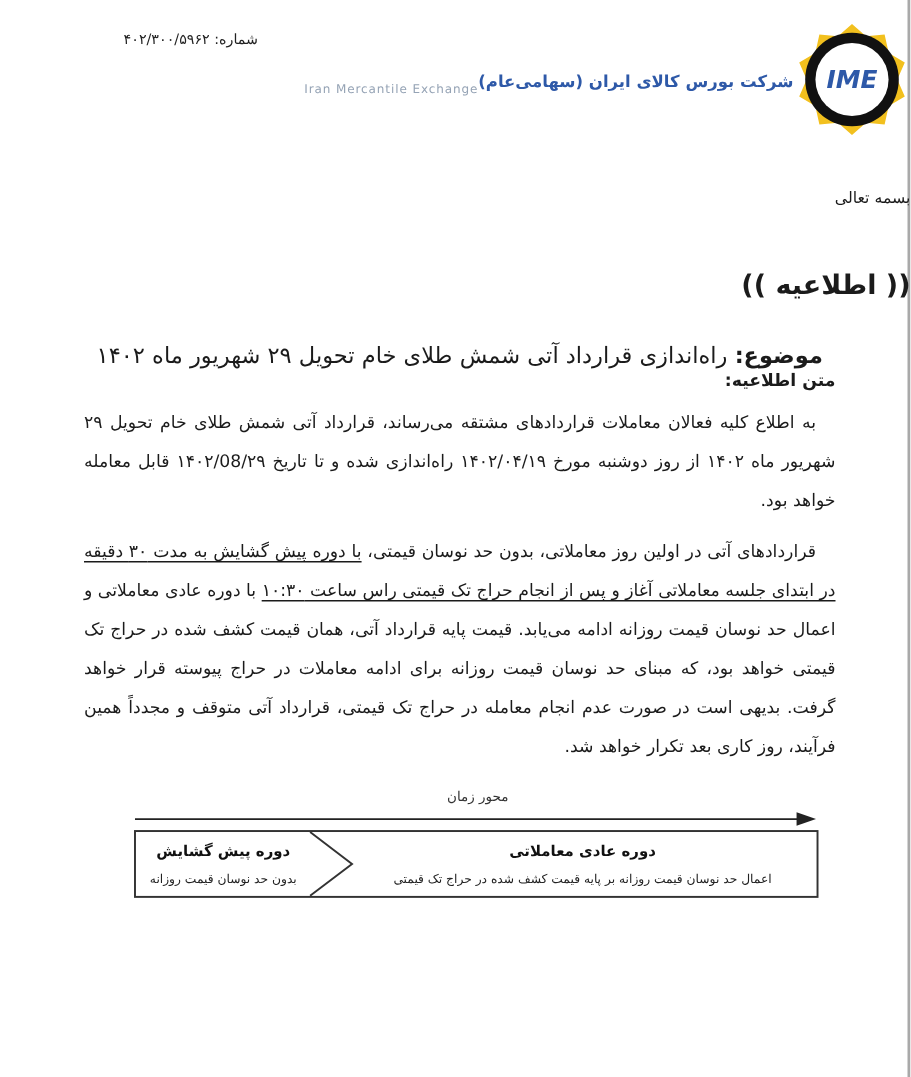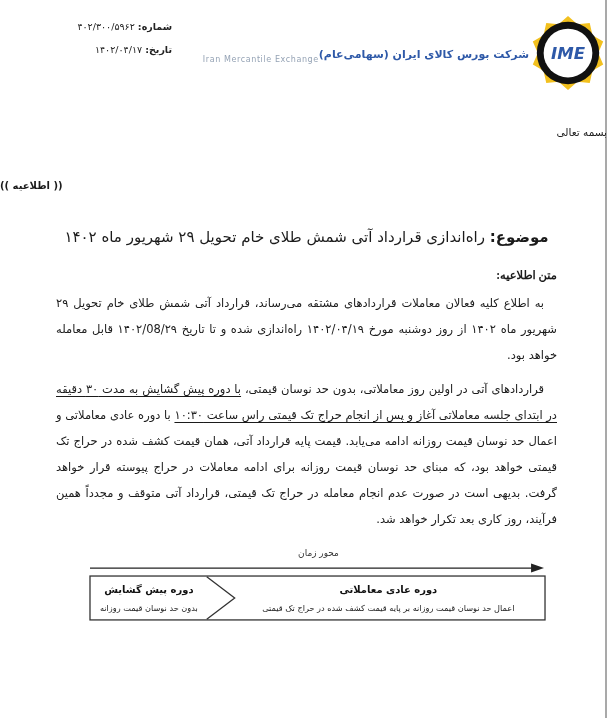--- a/index.html
+++ b/index.html
@@ -15,45 +15,45 @@
     overflow:hidden;
   }
   .scan-edge { position:absolute; top:0; right:0; width:2px; height:100%; background:#a9a9a9; }
 
   
   .meta {
     position:absolute; top:15px; left:62px; width:110px;
     direction:rtl; text-align:right;
     font-size:9.5px; line-height:23px; color:#222;
   }
-  .meta .lbl { font-weight:bold; }
+  .meta .lbl { font-weight:normal; }
 
   
   .logo-wrap {
     position:absolute; top:14px; left:0; right:0;
     display:flex; flex-direction:row; align-items:center;
   }
   .logo-svg { width:78px; height:78px; display:block; }
   .company-fa { margin-top:3px; font-size:11px; font-weight:bold; color:#2e59a8; }
   .company-en { margin-top:13px; font-size:8px; color:#95a3b5; letter-spacing:0.6px; }
 
   .besmele {
     position:absolute; top:126px; left:0; right:0;
     text-align:right; font-size:10.5px;
   }
   .notice-title {
     position:absolute; top:180px; left:0; right:0;
-    text-align:left; font-size:10px; font-weight:bold;
+    text-align:right; font-size:18px; font-weight:bold;
   }
 
   .content { position:absolute; top:229px; right:50px; left:56px; }
   .row { font-size:15px; line-height:16px;text-align:center; }
   .row b { font-weight:bold; }
   .row + .row { margin-top:19px; }
-  .body-heading { margin-top:23px; font-size:11.5px; font-weight:bold;font-family:Liberation Serif, serif; }
+  .body-heading { margin-top:1px; font-size:11.5px; font-weight:bold; }
 
   .para {
     margin-top:8px;
     font-size:11.5px; line-height:26px;
     text-align:justify; text-justify:inter-word;
     text-indent:13px;
   }
   .para .u { text-decoration:underline; text-underline-offset:3px; }
 
   .timeline { margin-top:16px; width:464px; margin-right:6px; }
@@ -64,21 +64,20 @@
   .publisher b { font-weight:bold; }
 </style>
 </head>
 <body>
 
 <div class="page">
   <div class="scan-edge"></div>
 
   <div class="meta">
     <div><span class="lbl">شماره:</span> <span>۴۰۲/۳۰۰/۵۹۶۲</span></div>
-    <div><span class="lbl">تاریخ:</span> <span>۱۴۰۲/۰۴/۱۷</span></div>
   </div>
 
   <div class="logo-wrap">
     <svg class="logo-svg" viewBox="0 0 80 80">
       <polygon fill="#f2c01e" points="40,2 49.6,10.5 62.3,9.3 65.1,21.8 76.1,28.3 71,40 76.1,51.7 65.1,58.2 62.3,70.7 49.6,69.5 40,78 30.4,69.5 17.7,70.7 14.9,58.2 3.9,51.7 9,40 3.9,28.3 14.9,21.8 17.7,9.3 30.4,10.5"></polygon>
       <circle cx="40" cy="40" r="32" fill="#111111"></circle>
       <circle cx="40" cy="40" r="25" fill="#ffffff"></circle>
       <text x="40" y="46" text-anchor="middle" font-size="17" font-weight="bold" font-style="italic" fill="#2e59a8">IME</text>
     </svg>
     <div class="company-fa">شرکت بورس کالای ایران (سهامی‌عام)</div>

